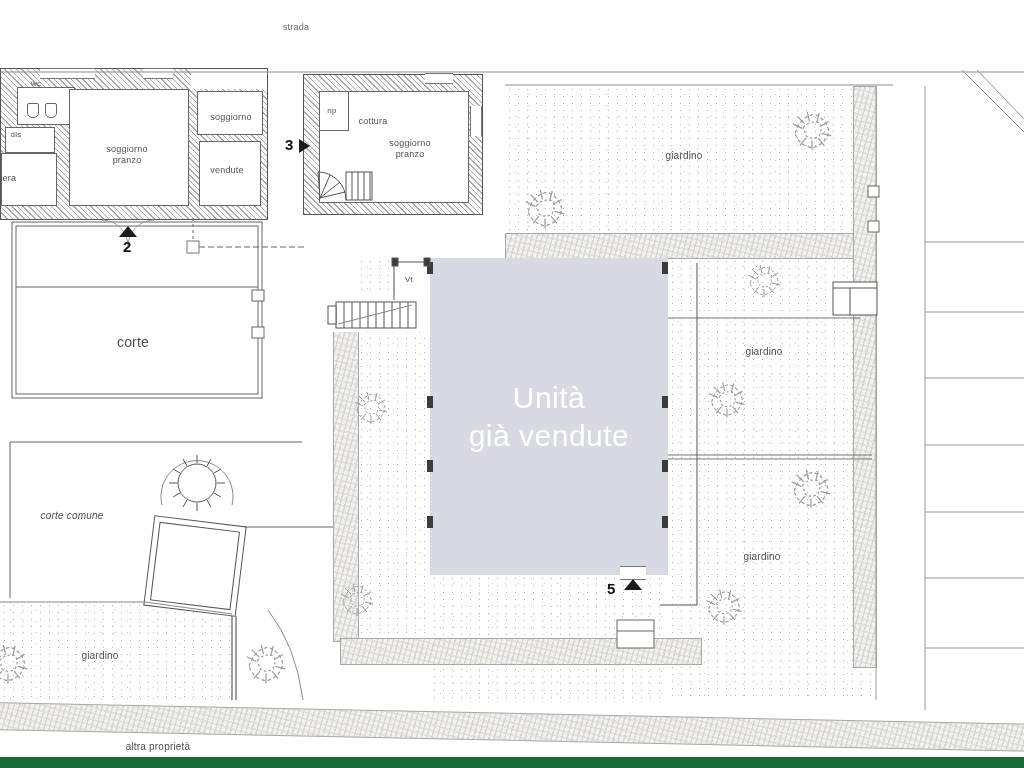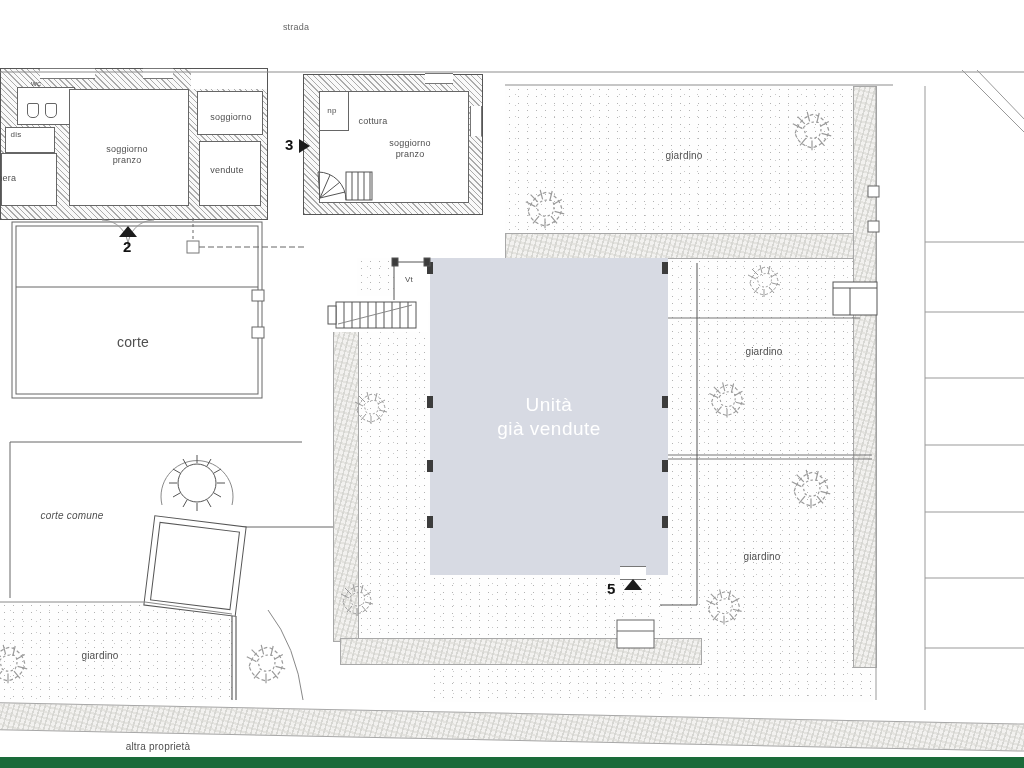--- a/index.html
+++ b/index.html
@@ -22,21 +22,21 @@
   .num{position:absolute;font-size:15px;font-weight:bold;color:#121212;}
   .tri-up{position:absolute;width:0;height:0;border-left:9px solid transparent;
           border-right:9px solid transparent;border-bottom:11px solid #1c1c1c;}
   .tri-right{position:absolute;width:0;height:0;border-top:7px solid transparent;
           border-bottom:7px solid transparent;border-left:11px solid #1c1c1c;}
   .notch{position:absolute;background:#fff;border-top:1px solid #777;border-bottom:1px solid #777;}
   .vnotch{position:absolute;background:#fff;border-left:1px solid #777;border-right:1px solid #777;}
   .stub{position:absolute;background:#3c3c3c;}
   #sold{position:absolute;left:430px;top:258px;width:238px;height:317px;
         display:flex;align-items:center;justify-content:center;}
-  #sold .sold-text{font-size:19px;line-height:1.25;white-space:pre-line;text-align:center;letter-spacing:.5px;}
+  #sold .sold-text{font-size:30px;line-height:1.25;white-space:pre-line;text-align:center;letter-spacing:.5px;}
   #linework{position:absolute;left:0;top:0;pointer-events:none;}
   .toilet{position:absolute;width:10px;height:13px;border:1px solid #666;border-radius:2px 2px 5px 5px;background:#fff;}
   #greenbar{position:absolute;left:0;top:757px;width:1024px;height:11px;}
 </style>
 </head>
 <body>
 
 <div id="plan">
 
   <div class="stipple" style="left:505px;top:86px;width:368px;height:147px;"></div>

